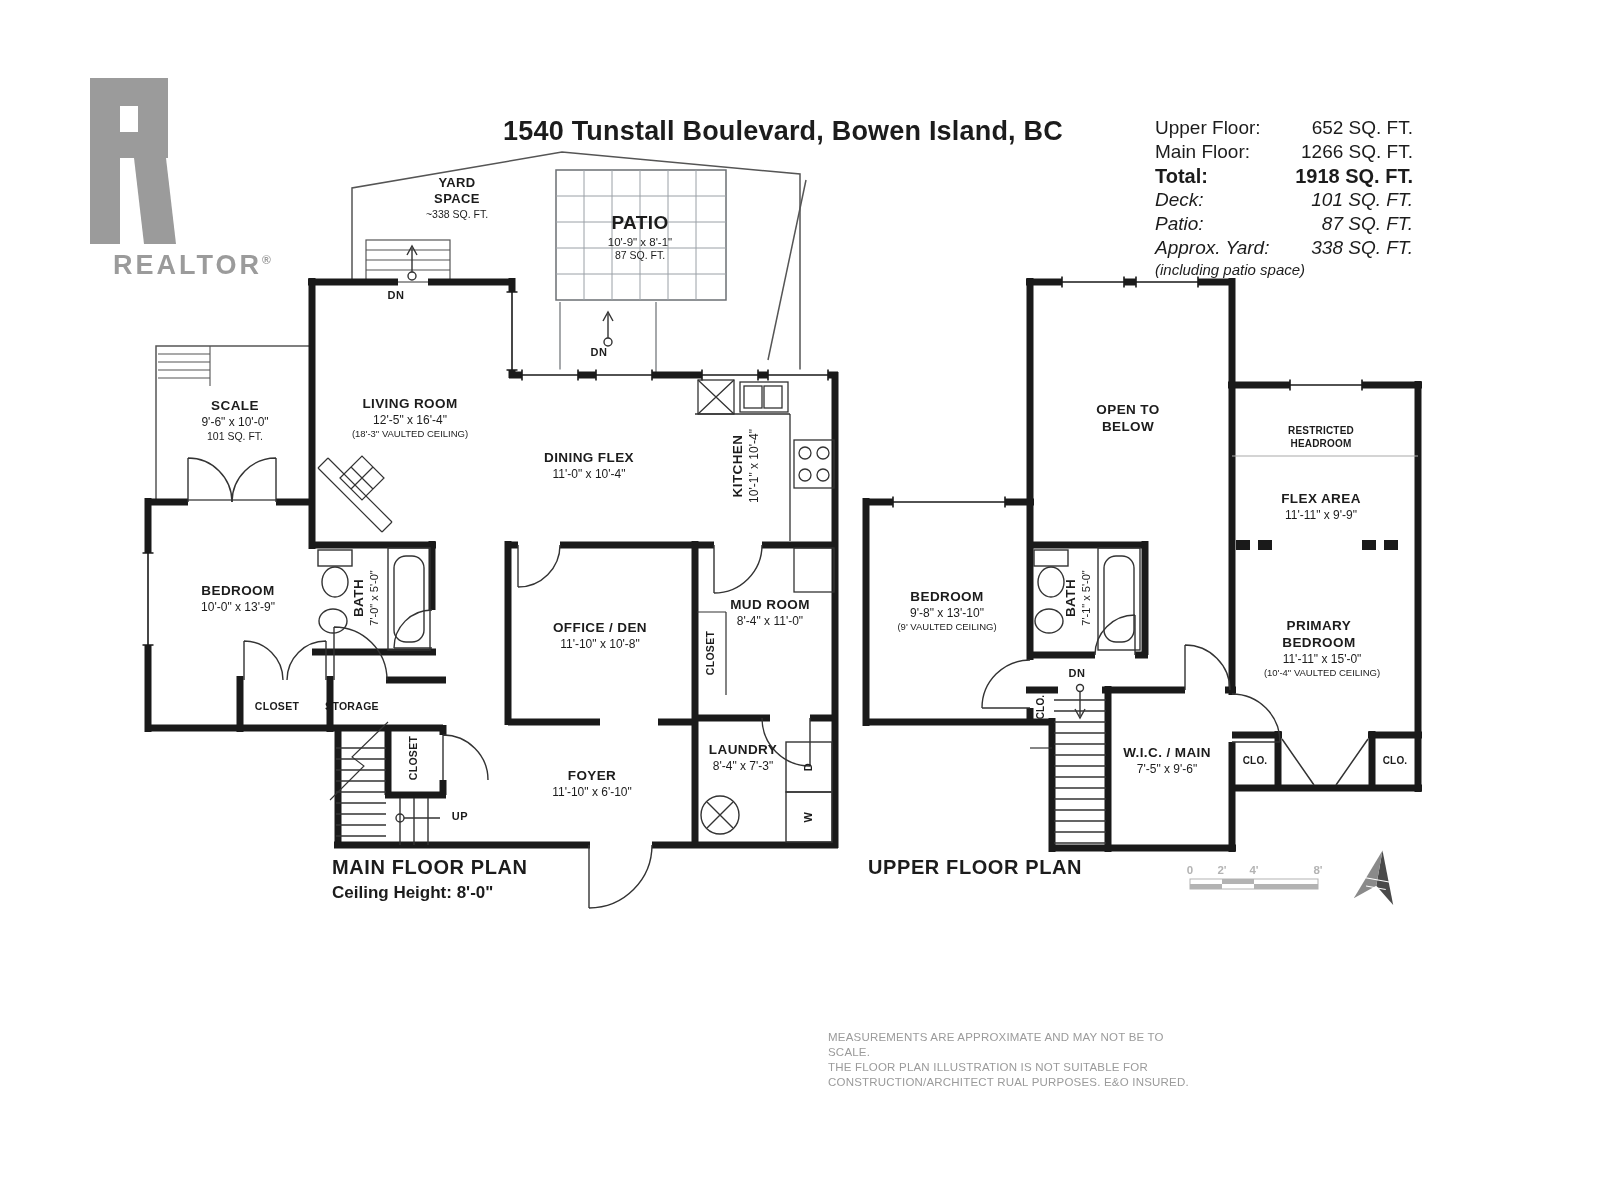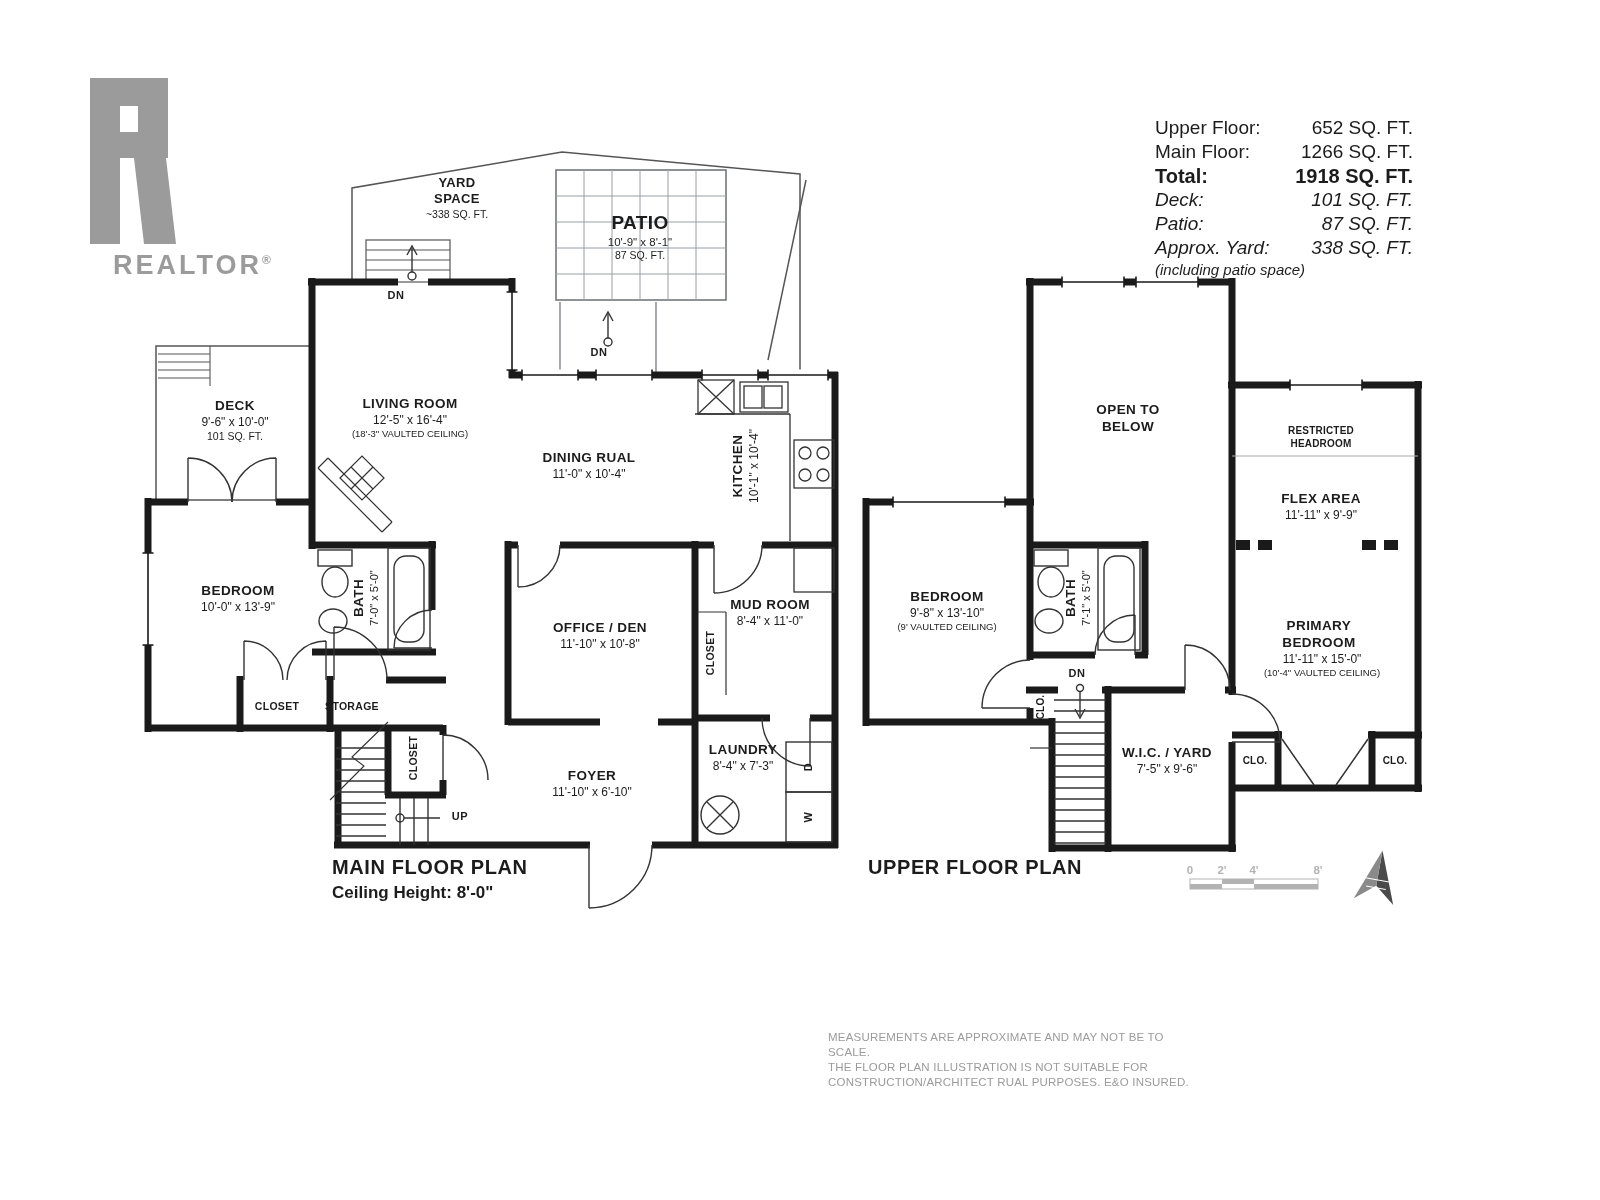--- a/index.html
+++ b/index.html
@@ -275,20 +275,21 @@
       <polygon points="1378,850 1398,902 1378,886" fill="#4a4a4a"></polygon>
       <polygon points="1378,850 1358,902 1378,886" fill="#8a8a8a"></polygon>
       <path d="M1366 880 L1390 880 M1368 888 L1388 888" stroke="#fff" stroke-width="1" fill="none"></path>
     </g>
   </svg>
 
   <div class="logo-text">
     <span>REALTOR</span><span class="sup">®</span>
   </div>
 
+  <div class="title">1540 Tunstall Boulevard, Bowen Island, BC</div>
 
   <div class="areas">
     <div class="arow">
         <span>Upper Floor:</span>
         <span>652 SQ. FT.</span>
       </div>
     <div class="arow">
         <span>Main Floor:</span>
         <span>1266 SQ. FT.</span>
       </div>
@@ -314,31 +315,31 @@
   <div class="lbl wrap w80" style="left:457px;top:198px">
     <div class="nm" style="font-size:13px">YARD SPACE</div>
     <div class="ar">~338 SQ. FT.</div>
   </div>
   <div class="lbl" style="left:640px;top:237px">
     <div class="nm" style="font-size:19px">PATIO</div>
     <div class="dm" style="font-size:11.5px">10'-9" x 8'-1"</div>
     <div class="ar">87 SQ. FT.</div>
   </div>
   <div class="lbl" style="left:235px;top:420px">
-    <div class="nm">DECK</div>
+    <div class="nm">SCALE</div>
     <div class="dm">9'-6" x 10'-0"</div>
     <div class="ar">101 SQ. FT.</div>
   </div>
   <div class="lbl" style="left:410px;top:418px">
     <div class="nm">LIVING ROOM</div>
     <div class="dm">12'-5" x 16'-4"</div>
     <div class="nt">(18'-3" VAULTED CEILING)</div>
   </div>
   <div class="lbl" style="left:589px;top:466px">
-    <div class="nm">DINING RUAL</div>
+    <div class="nm">DINING FLEX</div>
     <div class="dm">11'-0" x 10'-4"</div>
   </div>
   <div class="lbl rot" style="left:746px;top:466px">
     <div class="nm">KITCHEN</div>
     <div class="dm">10'-1" x 10'-4"</div>
   </div>
   <div class="lbl" style="left:238px;top:599px">
     <div class="nm">BEDROOM</div>
     <div class="dm">10'-0" x 13'-9"</div>
   </div>
@@ -399,21 +400,21 @@
   <div class="lbl rot" style="left:1078px;top:598px">
     <div class="nm">BATH</div>
     <div class="dm" style="font-size:11px">7'-1" x 5'-0"</div>
   </div>
   <div class="lbl wrap w110" style="left:1322px;top:648px">
     <div class="nm">PRIMARY BEDROOM</div>
     <div class="dm">11'-11" x 15'-0"</div>
     <div class="nt">(10'-4" VAULTED CEILING)</div>
   </div>
   <div class="lbl" style="left:1167px;top:761px">
-    <div class="nm">W.I.C. / YARD</div>
+    <div class="nm">W.I.C. / MAIN</div>
     <div class="dm">7'-5" x 9'-6"</div>
   </div>
   <div class="lbl xs rot" style="left:1041px;top:707px">
     <div class="nm">CLO.</div>
   </div>
   <div class="lbl xs" style="left:1255px;top:761px">
     <div class="nm">CLO.</div>
   </div>
   <div class="lbl xs" style="left:1395px;top:761px">
     <div class="nm">CLO.</div>

